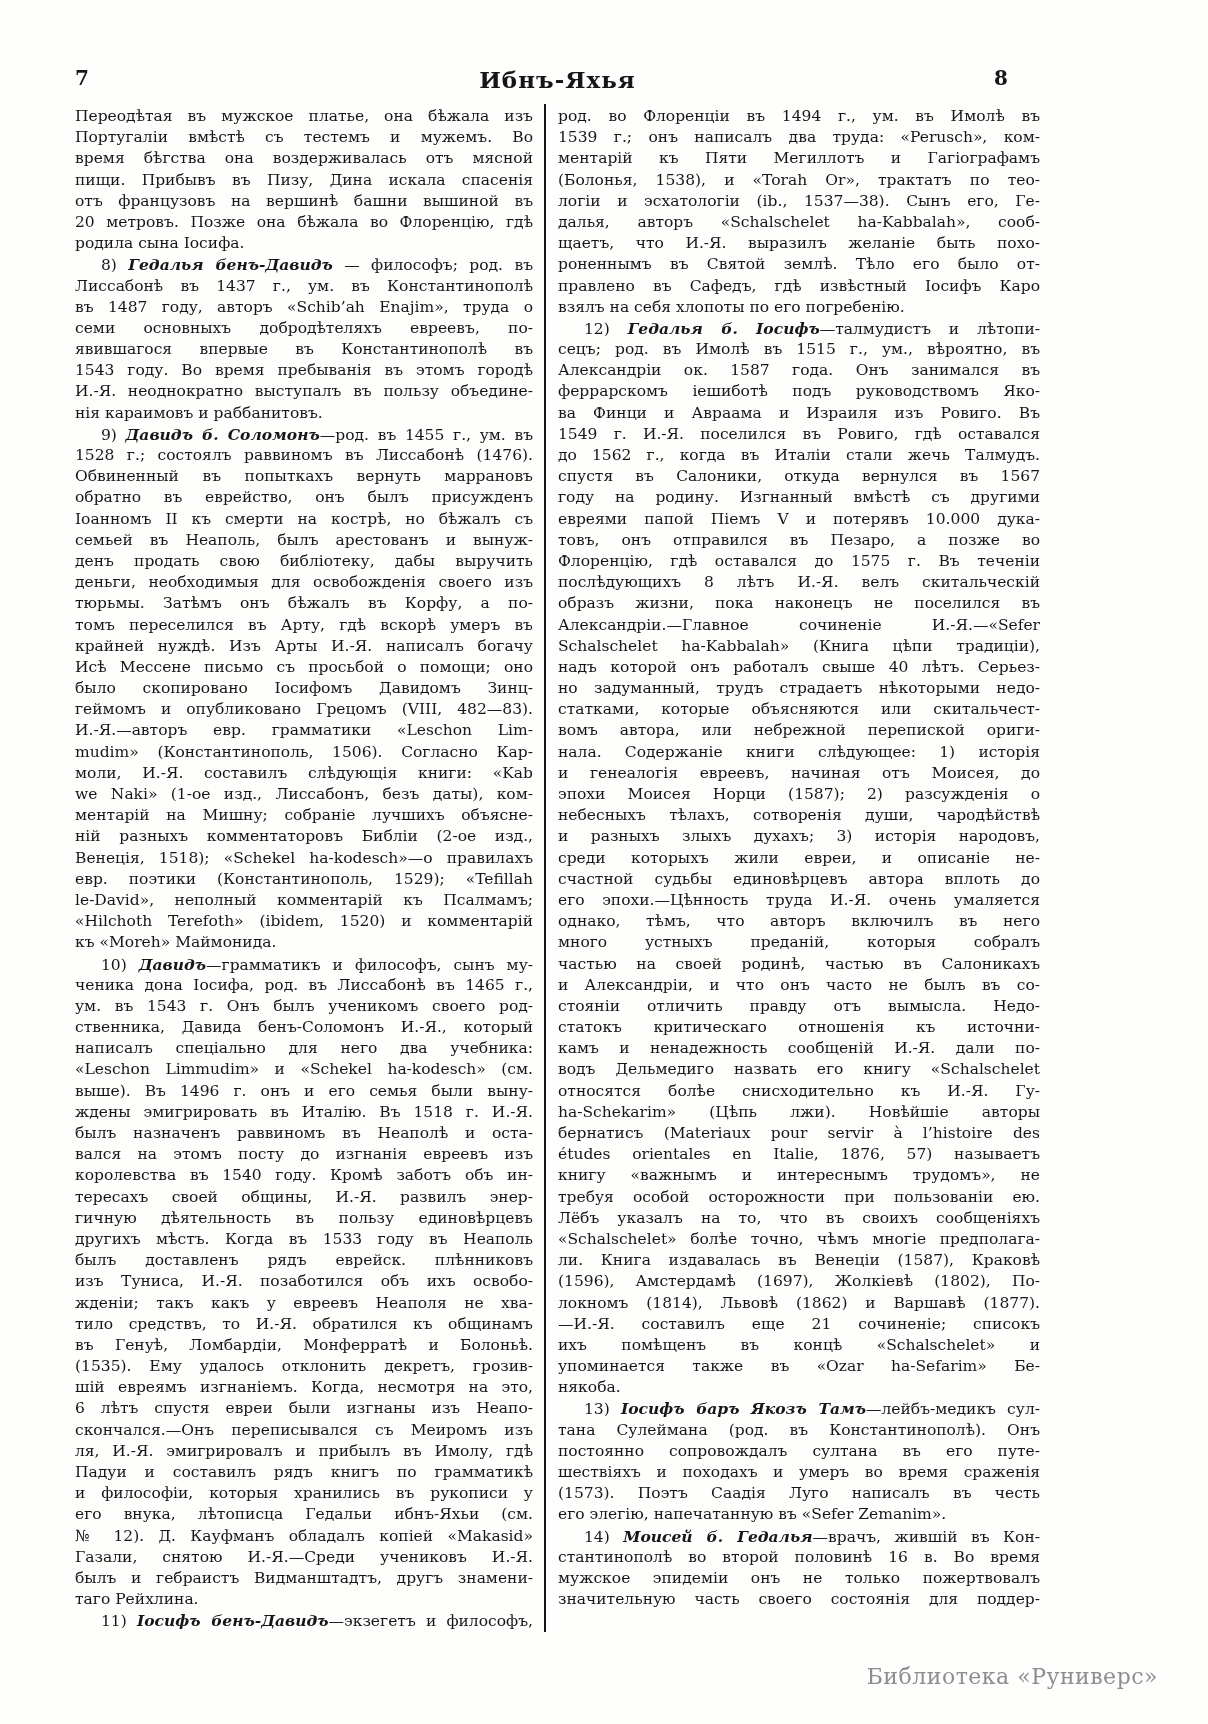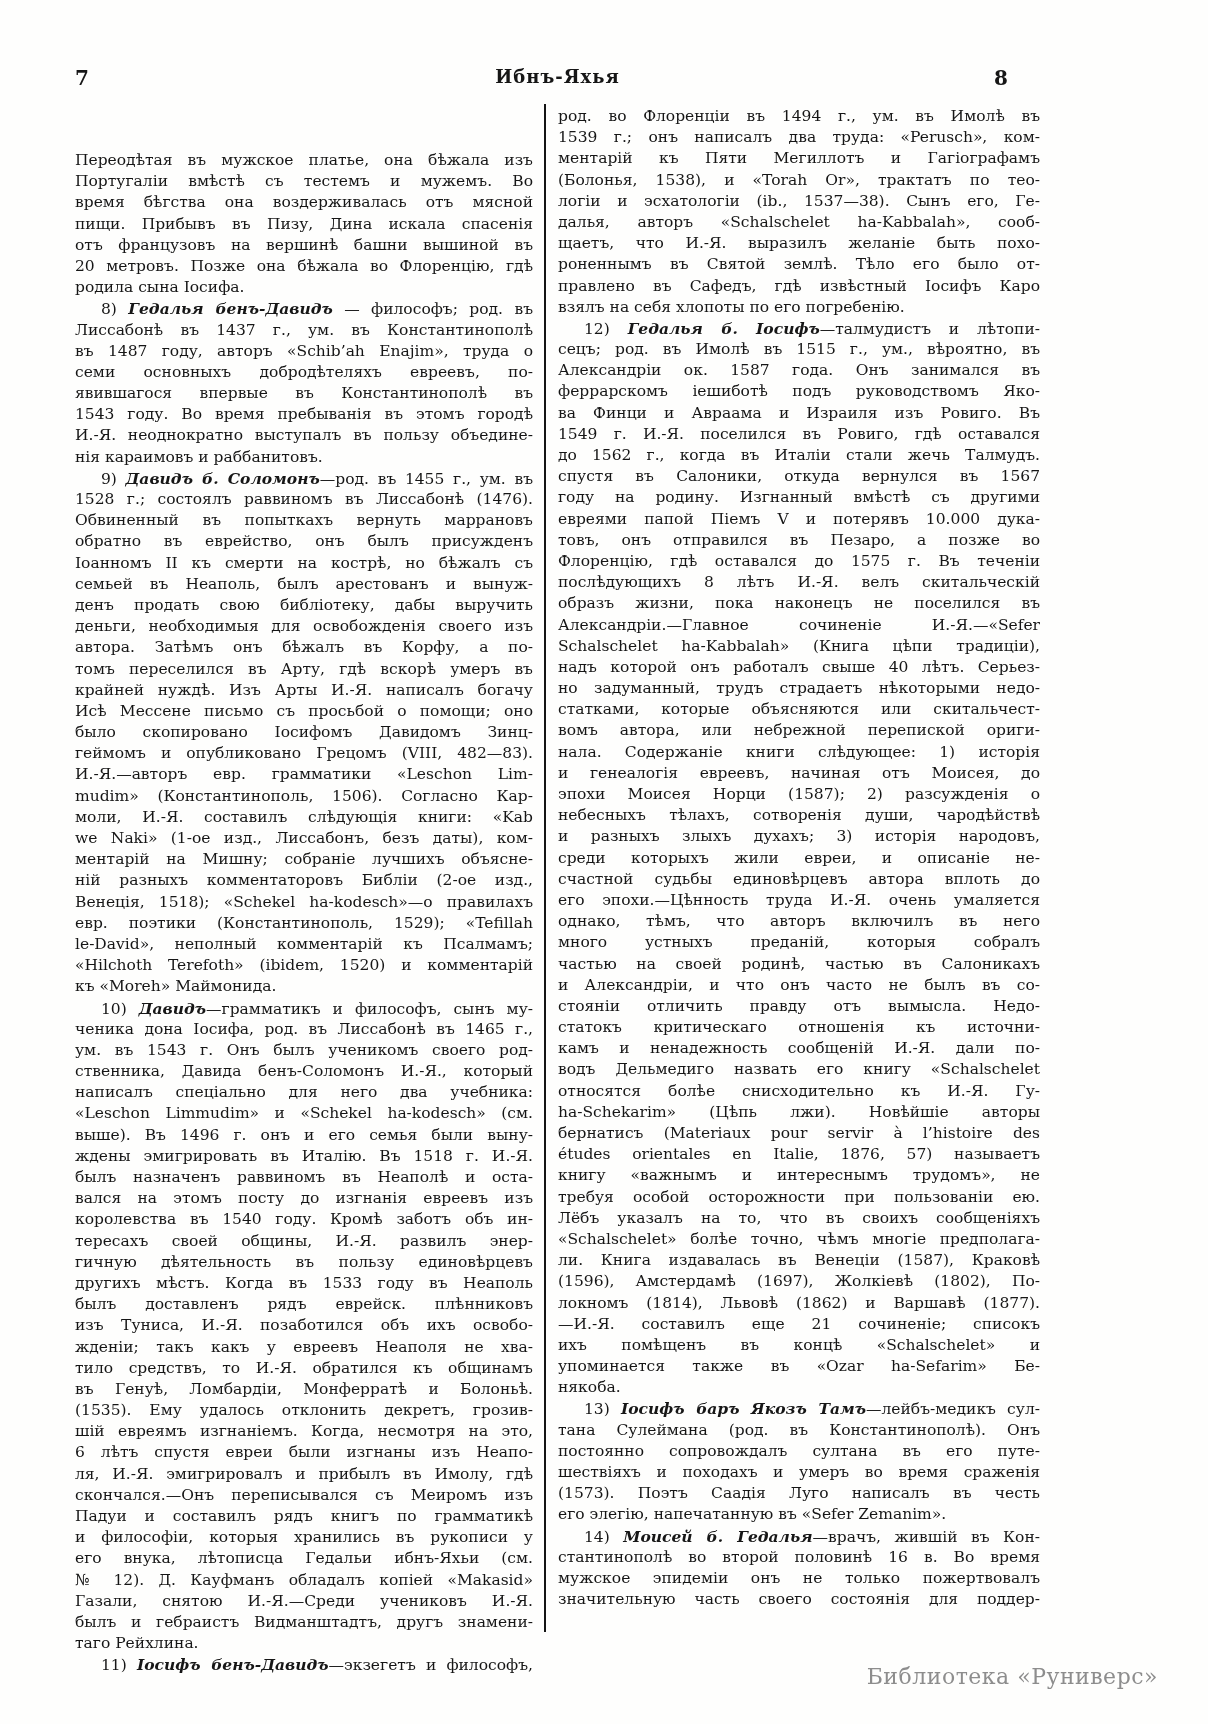--- a/index.html
+++ b/index.html
@@ -5,23 +5,23 @@
   html, body { margin:0; padding:0; background:#ffffff; }
   .page {
     position:relative; width:1208px; height:1724px;
     background:#fefefdff; background-color:#fefefd;
     font-family:"DejaVu Serif", serif; color:#161616; overflow:hidden;
   }
   .header { position:absolute; left:75px; top:66px; width:965px; height:32px; }
   .pagenum { position:absolute; top:0; font-size:20px; font-weight:bold; }
   .pagenum.left { left:0; }
   .pagenum.right { right:32px; }
-  .title { position:absolute; left:0; right:0; text-align:center; font-size:18px; font-weight:bold; letter-spacing:1px; }
+  .title { position:absolute; left:0; right:0; text-align:center; font-size:23px; font-weight:bold; letter-spacing:1px; }
   .col { position:absolute; top:106px; }
-  .col.left  { left:75px;  width:458px;margin-top:44px; }
+  .col.left  { left:75px;  width:458px; }
   .col.right { left:558px; width:482px; }
   .divider { position:absolute; left:544px; top:104px; width:2px; height:1528px; background:#141414; }
   .line {
     height:21.2px; line-height:21.2px; font-size:15.5px;
     text-align:justify; text-align-last:justify; overflow:hidden;
     white-space:normal;
   }
   .line.end { text-align-last:left; }
   .line.indent { text-indent:26px; }
   .line em { font-style:italic;font-weight:bold; }
@@ -58,21 +58,21 @@
       <div class="line"><span>И.-Я. неоднократно выступалъ въ пользу объедине-</span></div>
       <div class="line end"><span>нія караимовъ и раббанитовъ.</span></div>
       <div class="line indent"><span>9) </span><em>Давидъ б. Соломонъ</em><span>—род. въ 1455 г., ум. въ</span></div>
       <div class="line"><span>1528 г.; состоялъ раввиномъ въ Лиссабонѣ (1476).</span></div>
       <div class="line"><span>Обвиненный въ попыткахъ вернуть маррановъ</span></div>
       <div class="line"><span>обратно въ еврейство, онъ былъ присужденъ</span></div>
       <div class="line"><span>Іоанномъ II къ смерти на кострѣ, но бѣжалъ съ</span></div>
       <div class="line"><span>семьей въ Неаполь, былъ арестованъ и вынуж-</span></div>
       <div class="line"><span>денъ продать свою библіотеку, дабы выручить</span></div>
       <div class="line"><span>деньги, необходимыя для освобожденія своего изъ</span></div>
-      <div class="line"><span>автора. Затѣмъ онъ бѣжалъ въ Корфу, а по-</span></div>
+      <div class="line"><span>тюрьмы. Затѣмъ онъ бѣжалъ въ Корфу, а по-</span></div>
       <div class="line"><span>томъ переселился въ Арту, гдѣ вскорѣ умеръ въ</span></div>
       <div class="line"><span>крайней нуждѣ. Изъ Арты И.-Я. написалъ богачу</span></div>
       <div class="line"><span>Исѣ Мессене письмо съ просьбой о помощи; оно</span></div>
       <div class="line"><span>было скопировано Іосифомъ Давидомъ Зинц-</span></div>
       <div class="line"><span>геймомъ и опубликовано Грецомъ (VIII, 482—83).</span></div>
       <div class="line"><span>И.-Я.—авторъ евр. грамматики «Leschon Lim-</span></div>
       <div class="line"><span>mudim» (Константинополь, 1506). Согласно Кар-</span></div>
       <div class="line"><span>моли, И.-Я. составилъ слѣдующія книги: «Kab</span></div>
       <div class="line"><span>we Naki» (1-ое изд., Лиссабонъ, безъ даты), ком-</span></div>
       <div class="line"><span>ментарій на Мишну; собраніе лучшихъ объясне-</span></div>
@@ -97,22 +97,22 @@
       <div class="line"><span>гичную дѣятельность въ пользу единовѣрцевъ</span></div>
       <div class="line"><span>другихъ мѣстъ. Когда въ 1533 году въ Неаполь</span></div>
       <div class="line"><span>былъ доставленъ рядъ еврейск. плѣнниковъ</span></div>
       <div class="line"><span>изъ Туниса, И.-Я. позаботился объ ихъ освобо-</span></div>
       <div class="line"><span>жденіи; такъ какъ у евреевъ Неаполя не хва-</span></div>
       <div class="line"><span>тило средствъ, то И.-Я. обратился къ общинамъ</span></div>
       <div class="line"><span>въ Генуѣ, Ломбардіи, Монферратѣ и Болоньѣ.</span></div>
       <div class="line"><span>(1535). Ему удалось отклонить декретъ, грозив-</span></div>
       <div class="line"><span>шій евреямъ изгнаніемъ. Когда, несмотря на это,</span></div>
       <div class="line"><span>6 лѣтъ спустя евреи были изгнаны изъ Неапо-</span></div>
+      <div class="line"><span>скончался.—Онъ переписывался съ Меиромъ изъ</span></div>
       <div class="line"><span>ля, И.-Я. эмигрировалъ и прибылъ въ Имолу, гдѣ</span></div>
-      <div class="line"><span>скончался.—Онъ переписывался съ Меиромъ изъ</span></div>
       <div class="line"><span>Падуи и составилъ рядъ книгъ по грамматикѣ</span></div>
       <div class="line"><span>и философіи, которыя хранились въ рукописи у</span></div>
       <div class="line"><span>его внука, лѣтописца Гедальи ибнъ-Яхьи (см.</span></div>
       <div class="line"><span>№ 12). Д. Кауфманъ обладалъ копіей «Makasid»</span></div>
       <div class="line"><span>Газали, снятою И.-Я.—Среди учениковъ И.-Я.</span></div>
       <div class="line"><span>былъ и гебраистъ Видманштадтъ, другъ знамени-</span></div>
       <div class="line end"><span>таго Рейхлина.</span></div>
       <div class="line indent"><span>11) </span><em>Іосифъ бенъ-Давидъ</em><span>—экзегетъ и философъ,</span></div>
     </div>
 

